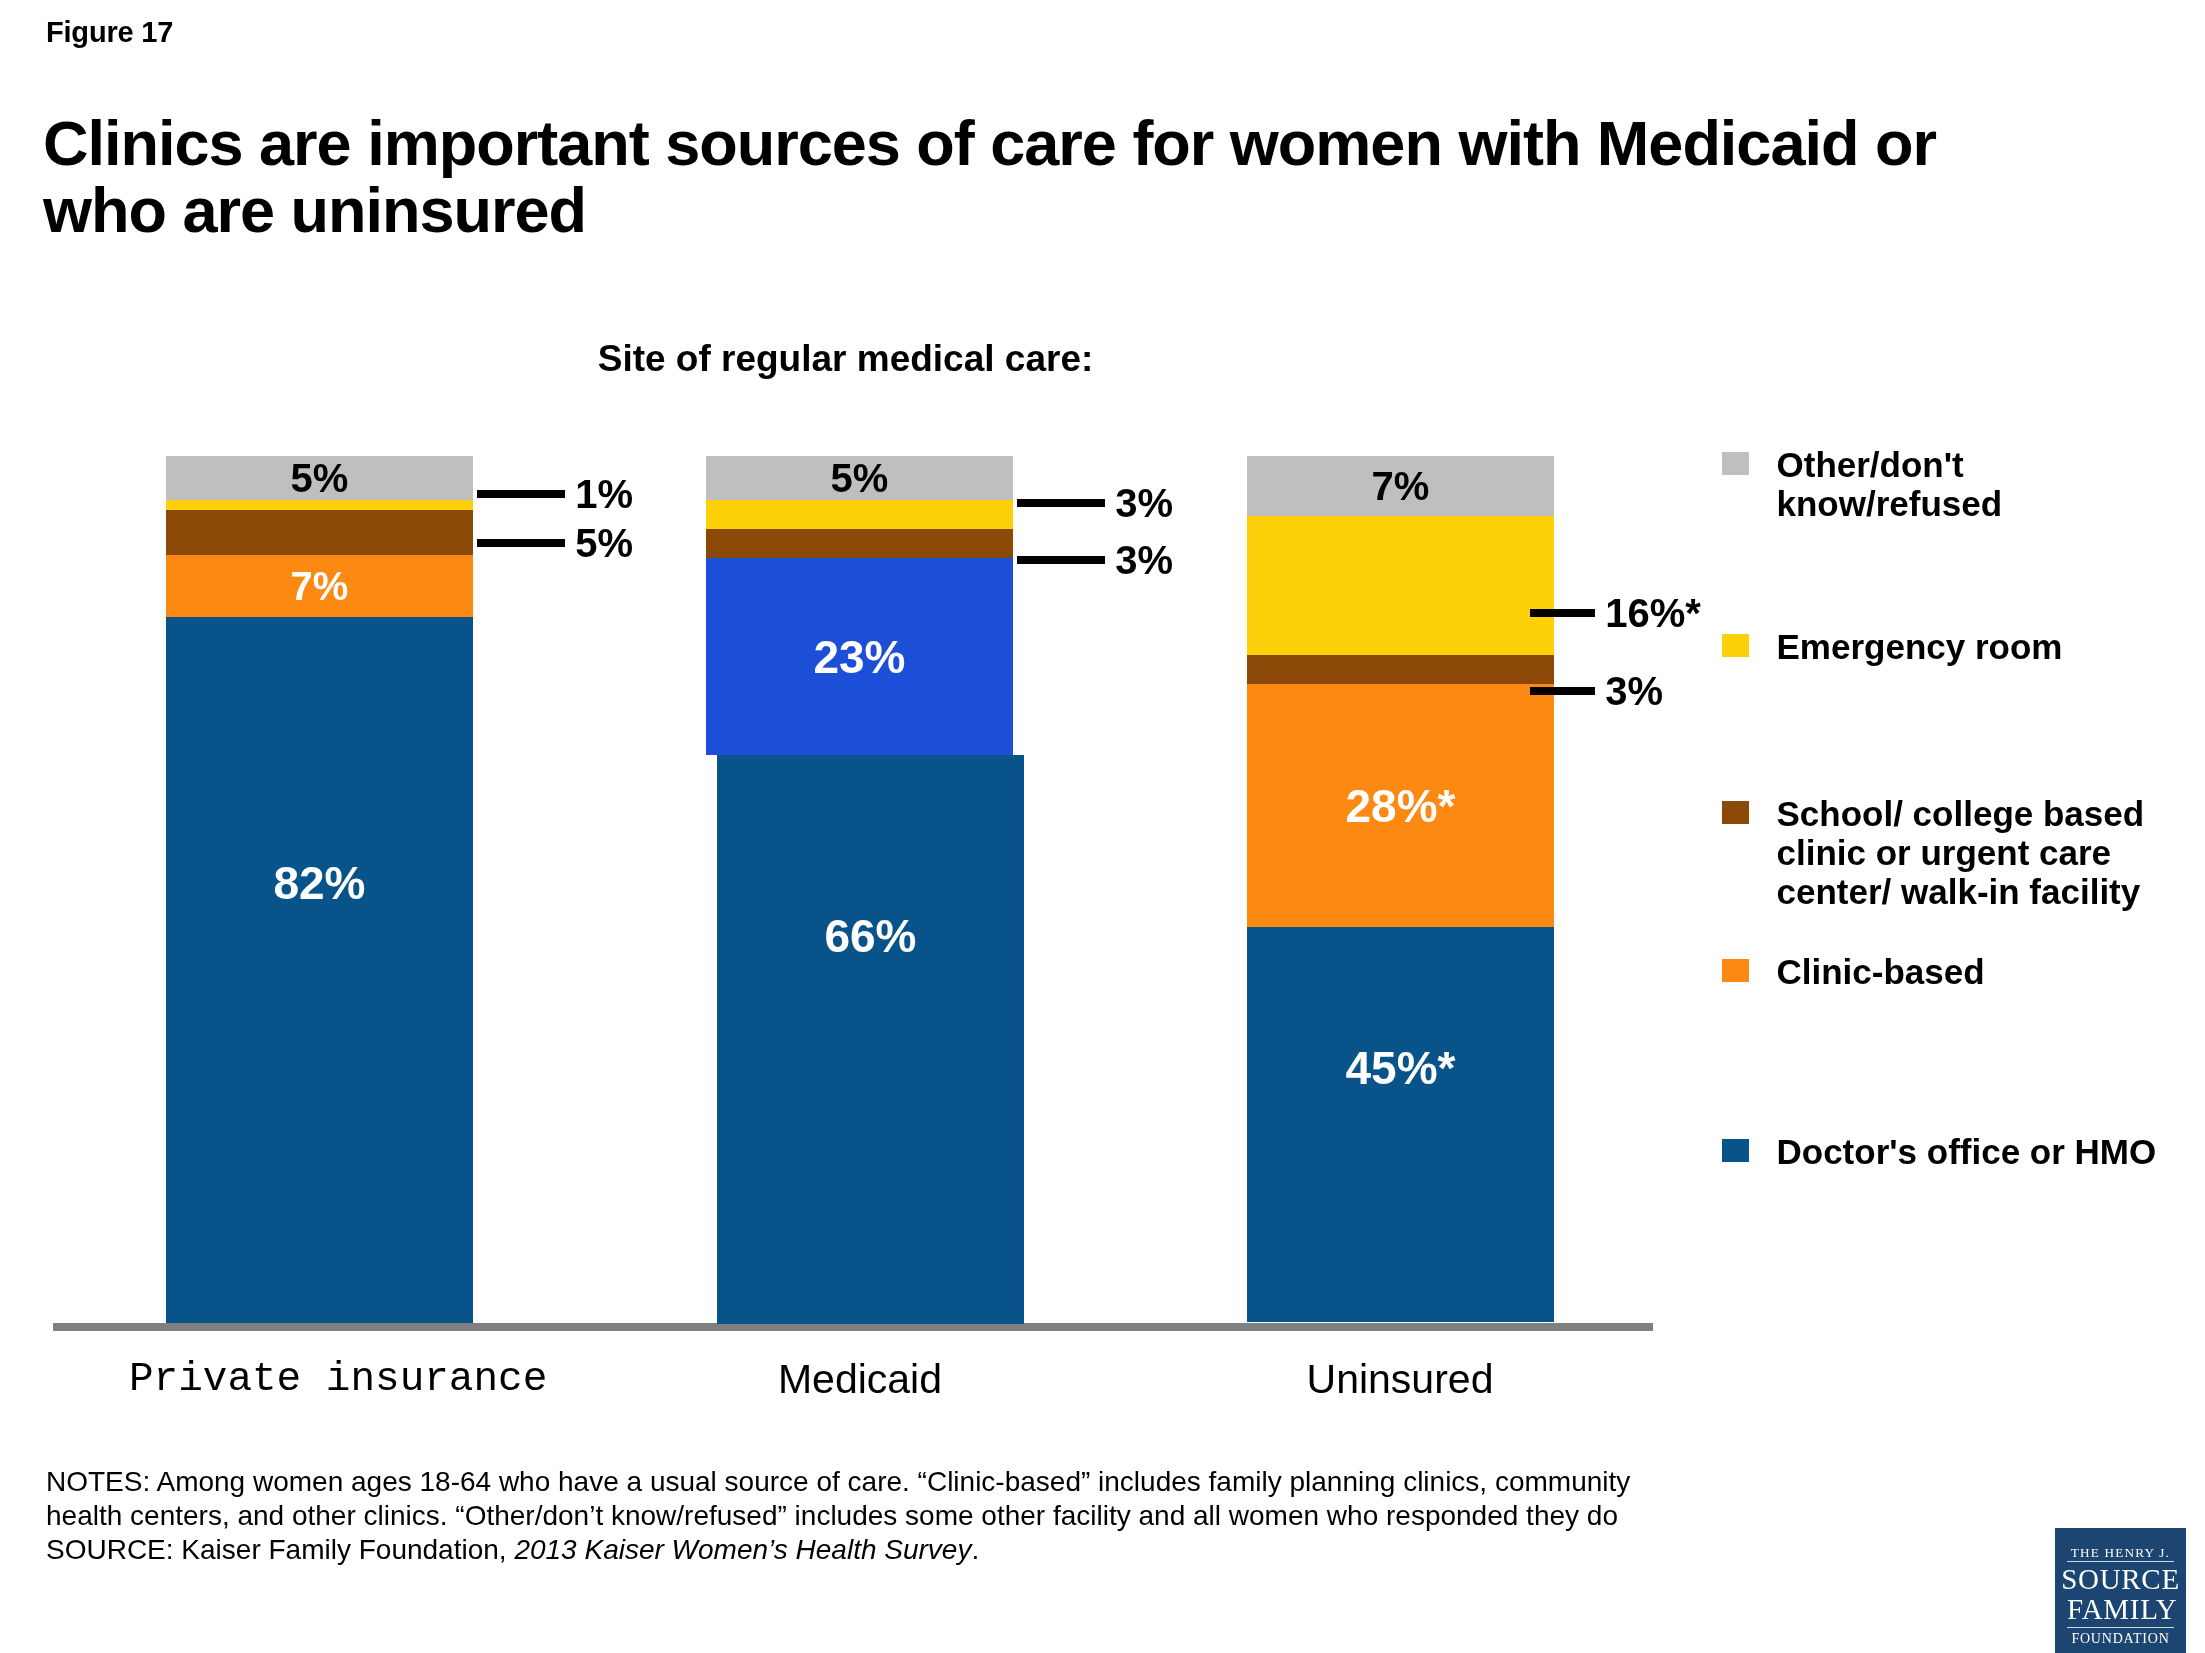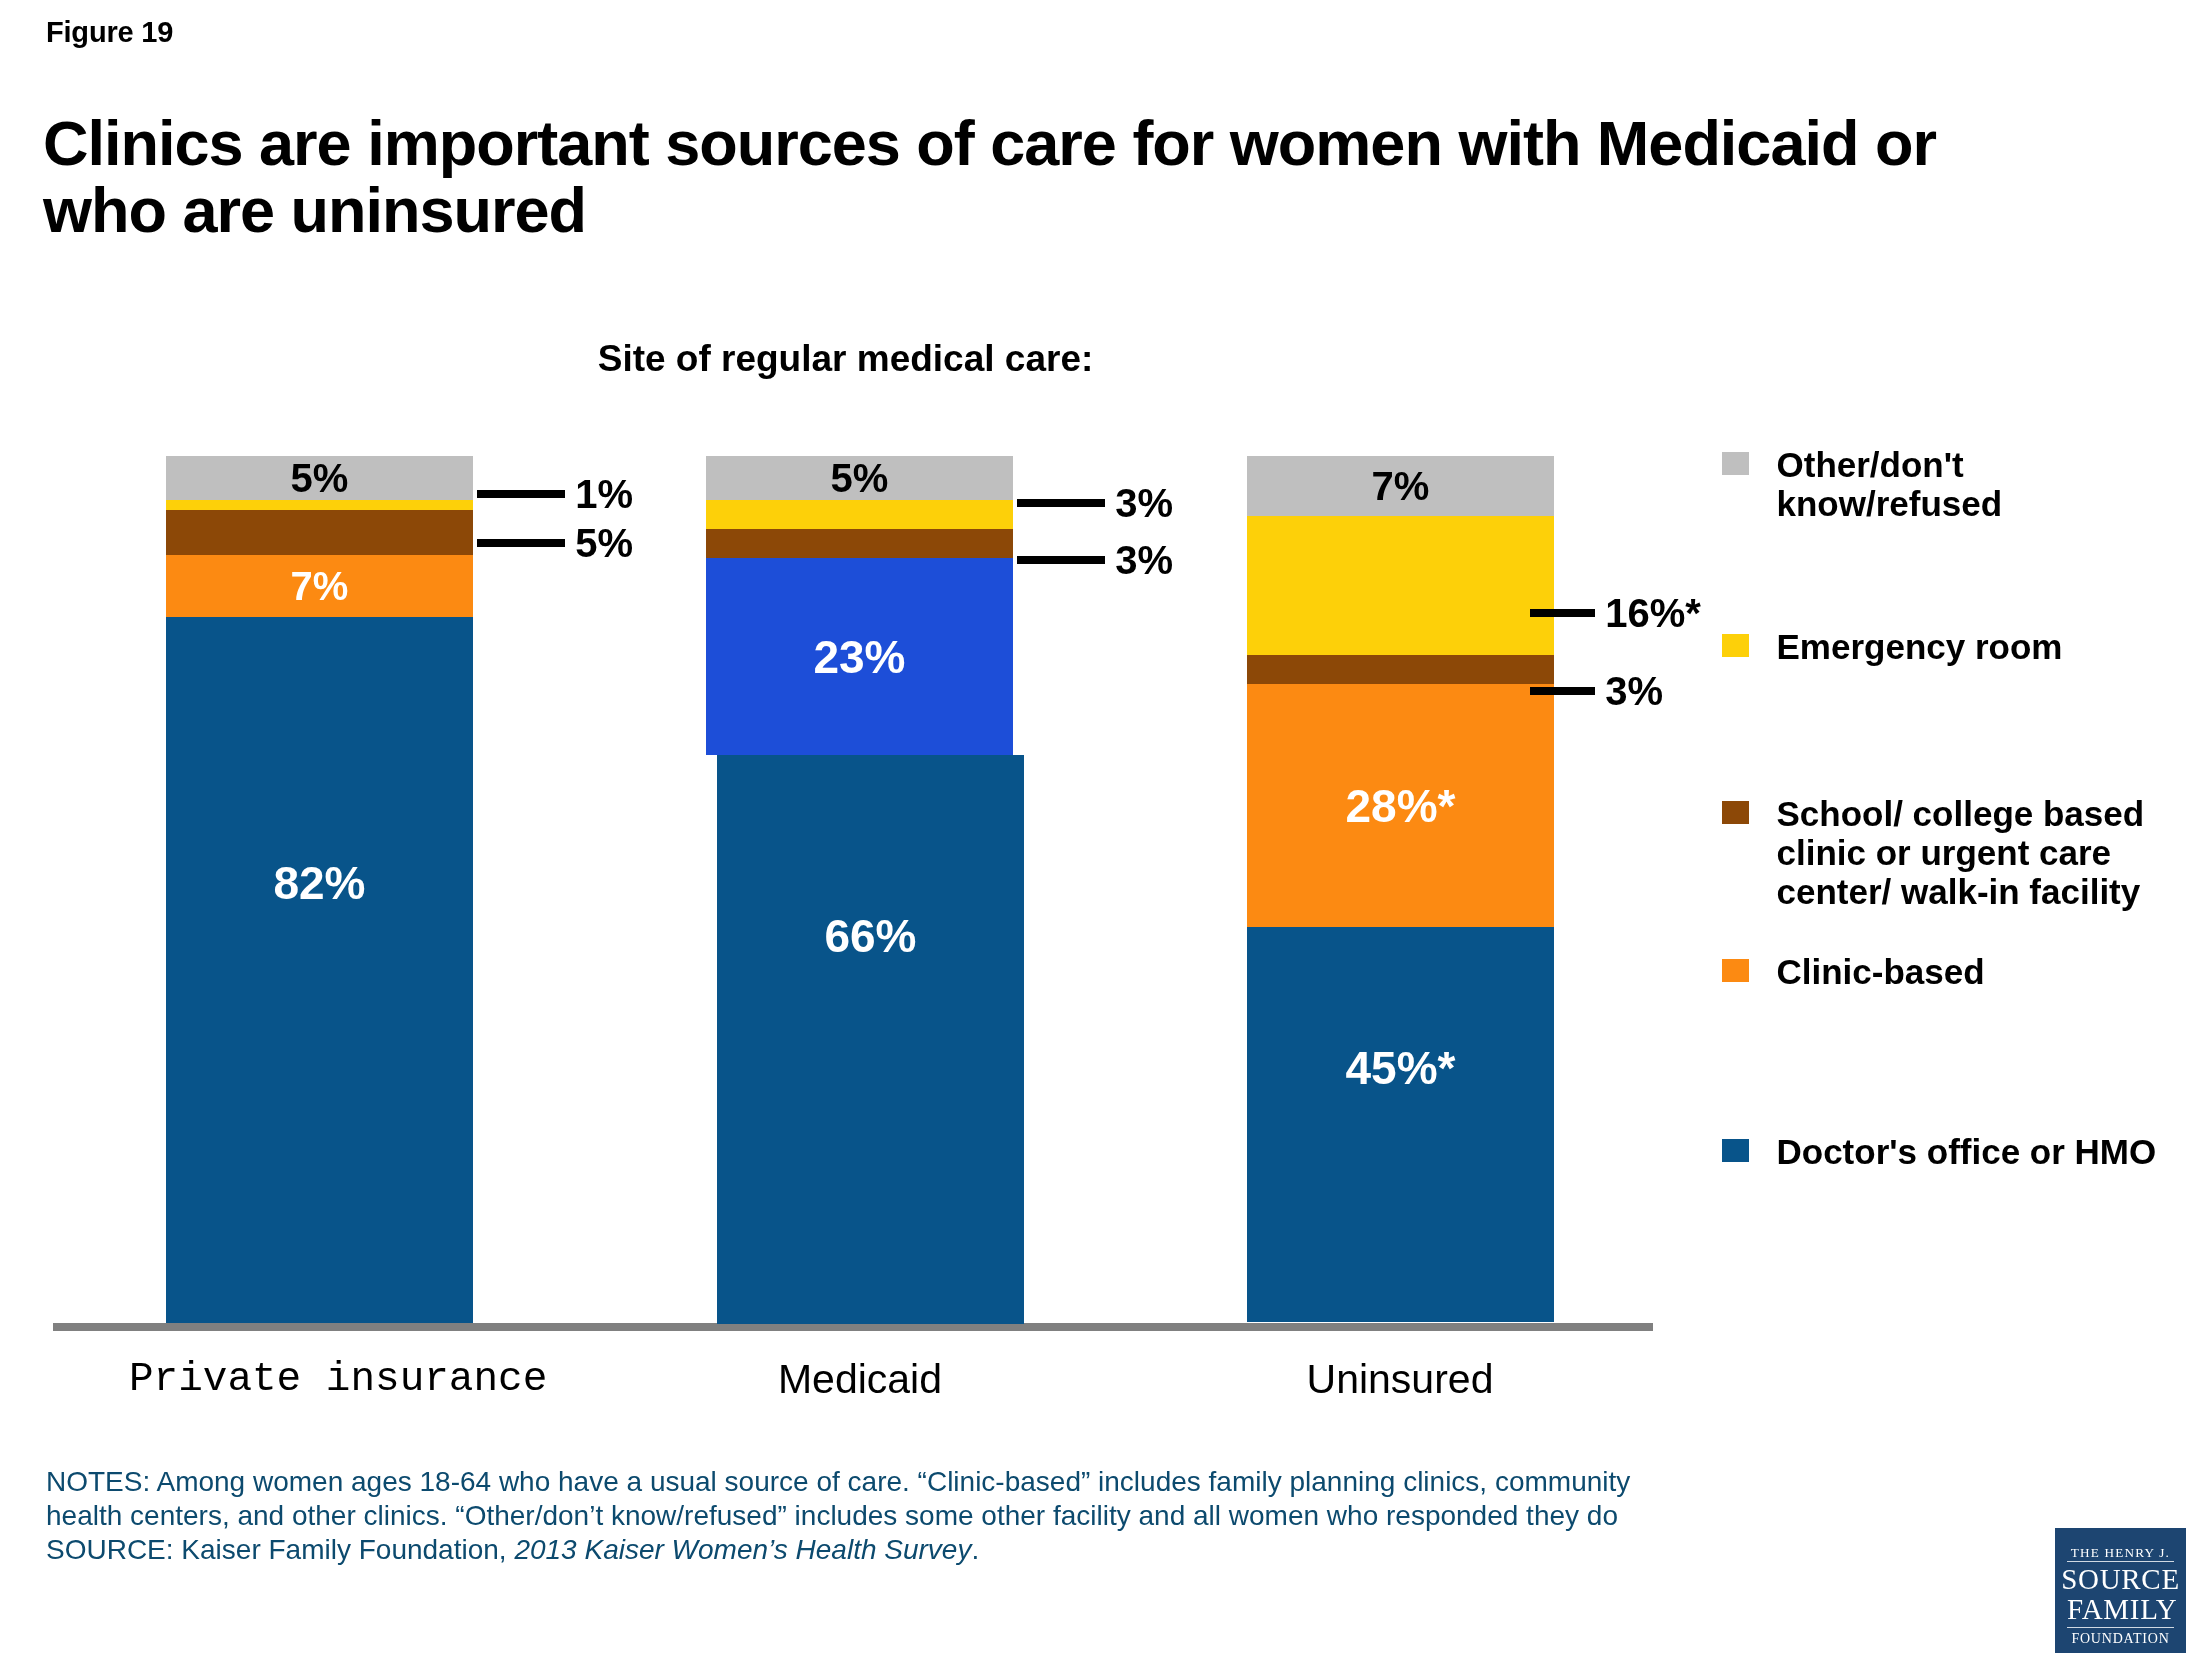--- a/index.html
+++ b/index.html
@@ -148,21 +148,21 @@
   }
 
   
   #notes {
     position: absolute;
     left: 46px;
     top: 1465px;
     width: 1985px;
     font-size: 28px;
     line-height: 1.22;
-    color: #0c4a6e;
+    color: #000000;
   }
   #notes .src-italic { font-style: italic; }
 
   
   #kff-logo {
     position: absolute;
     left: 2055px;
     top: 1496px;
     width: 131px;
     height: 136px;
@@ -204,21 +204,21 @@
   #kff-logo .l4 {
     font-size: 14px;
     letter-spacing: 0.8px;
     line-height: 1;
     margin-top: 4.4px;
   }
 </style>
 </head>
 <body>
 
-<div id="figure-label">Figure 19</div>
+<div id="figure-label">Figure 17</div>
 <div id="chart-title">Clinics are important sources of care for women with Medicaid or who are uninsured</div>
 <div id="chart-subtitle">Site of regular medical care:</div>
 
 <div id="plot-area">
   <div id="axis-line"></div>
 
   <div class="bar-group" style="left:166px; top:456px; width:307px; height:867px;">
     <div class="bar" style="height:867px;">
       <div class="seg" style="height:44px; background:#bfbfbf;">
         <span class="seg-label dark">5%</span>

